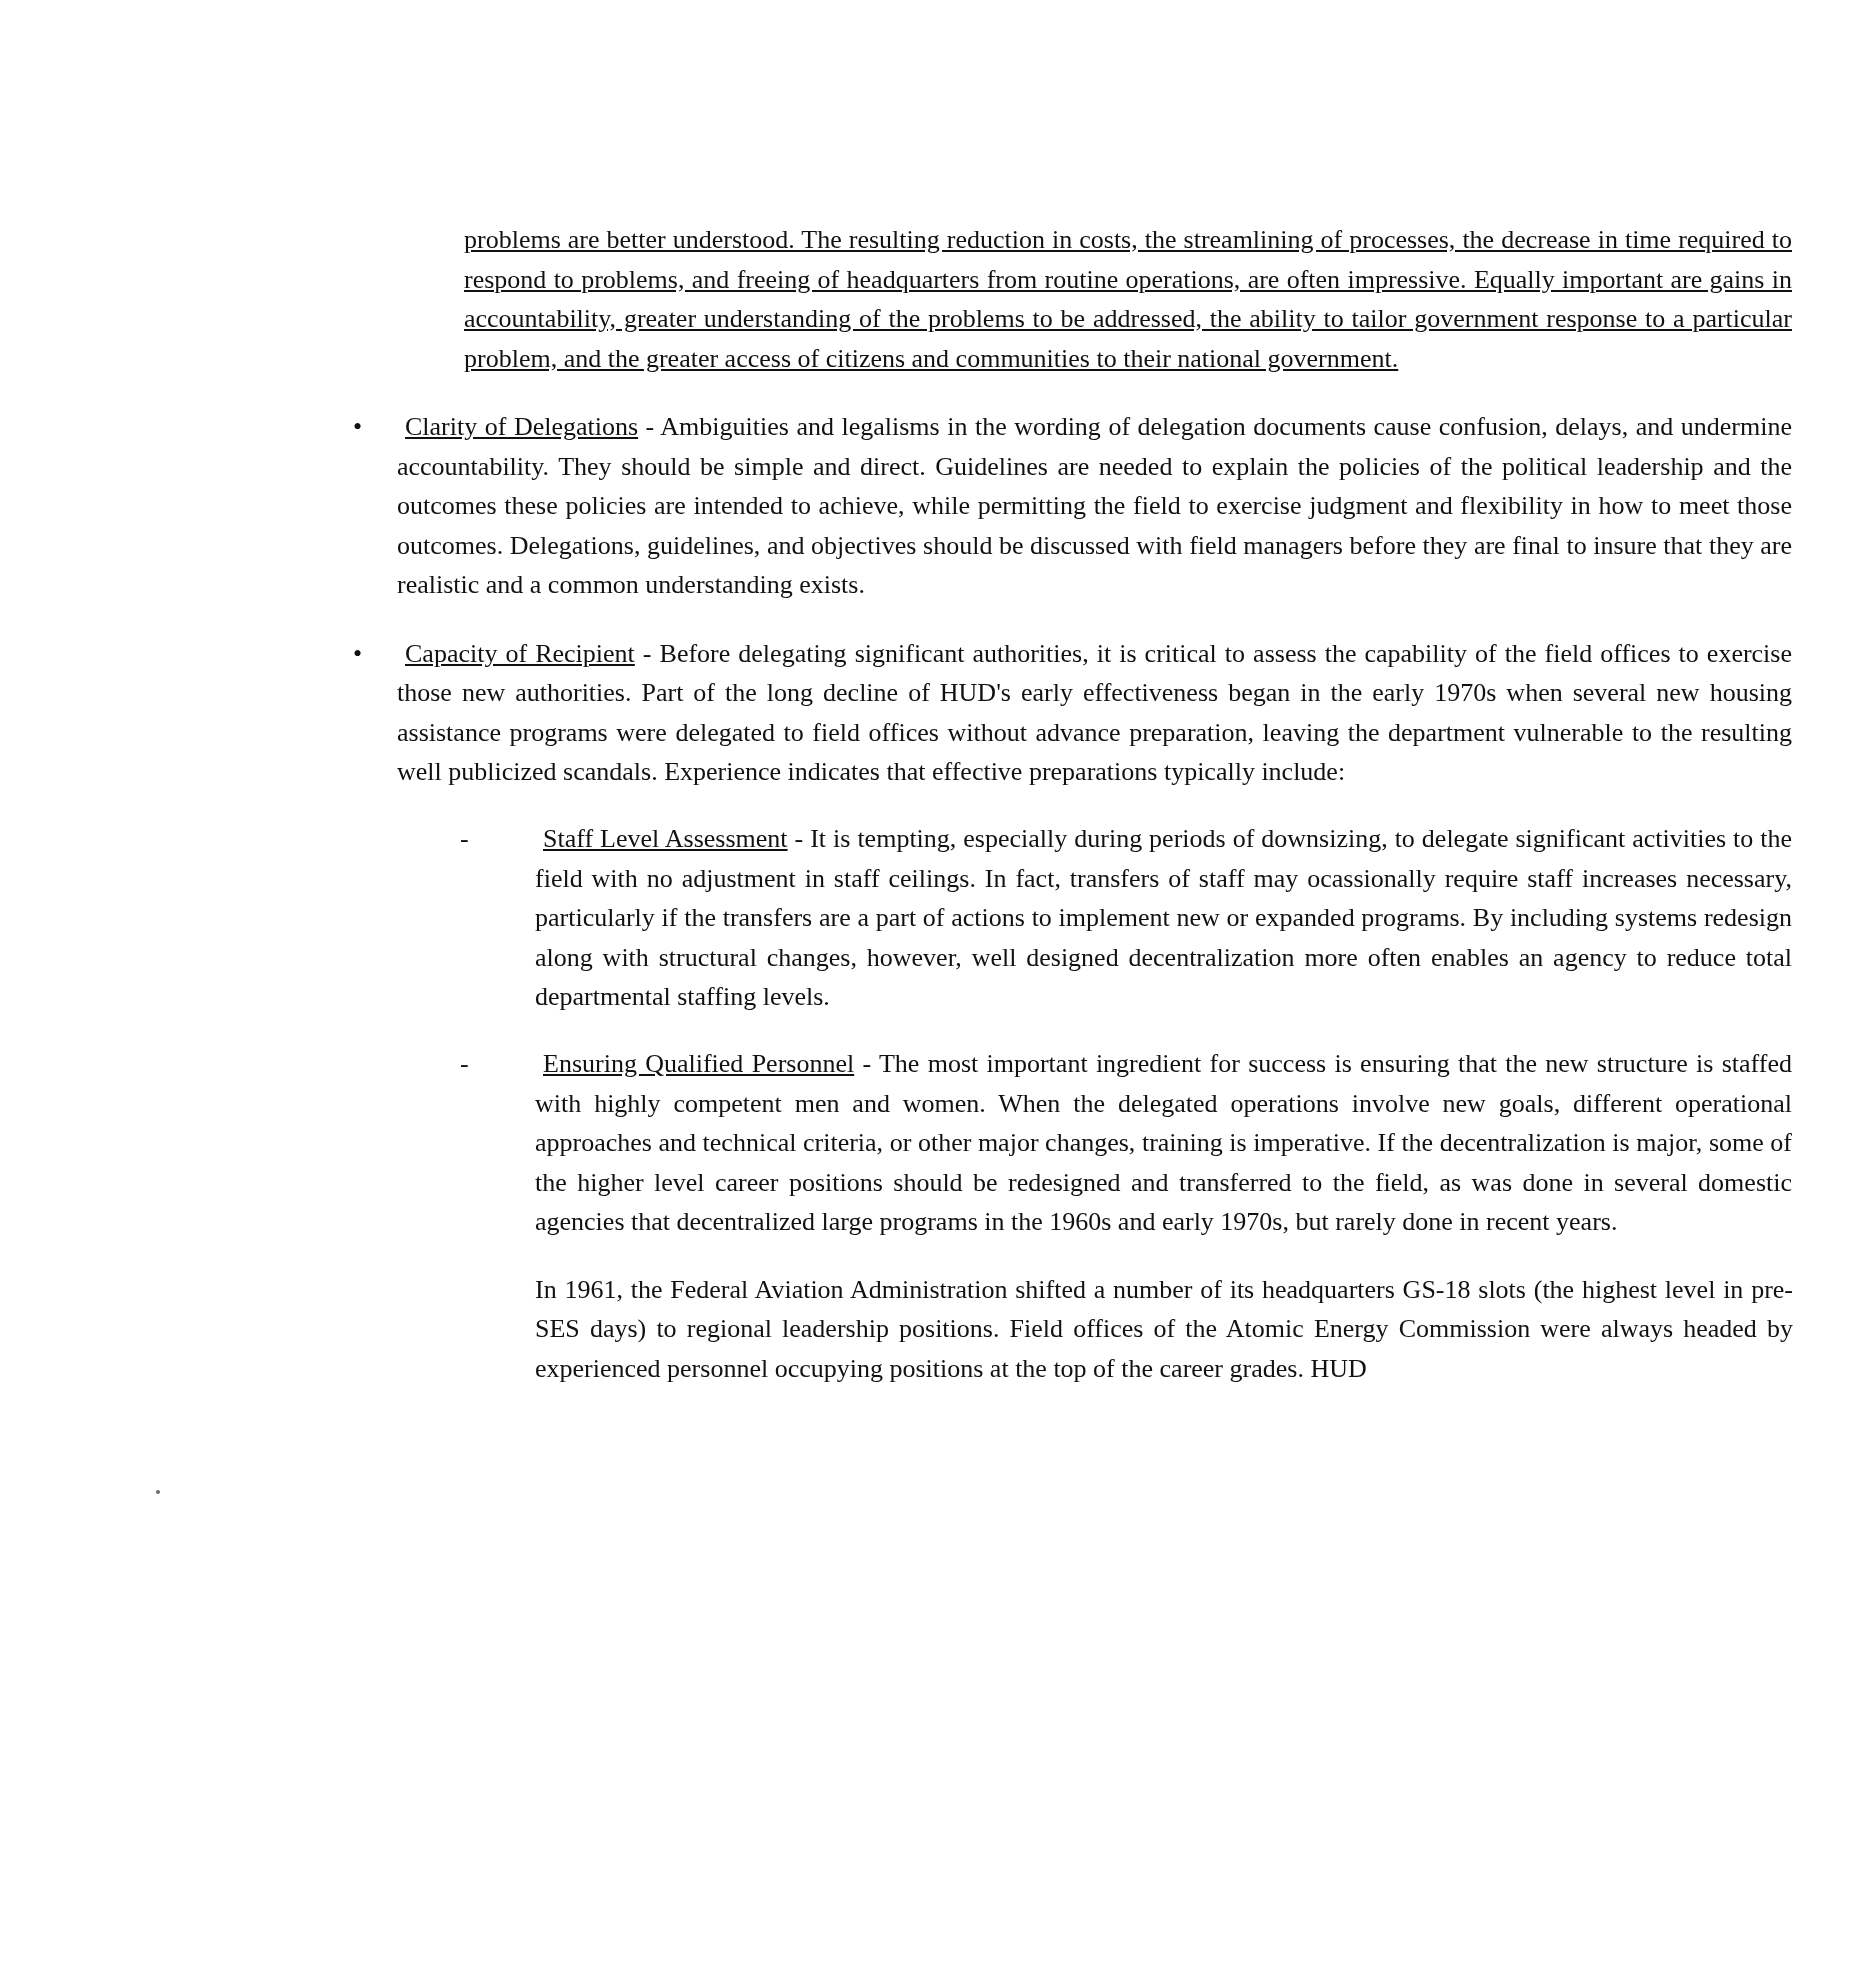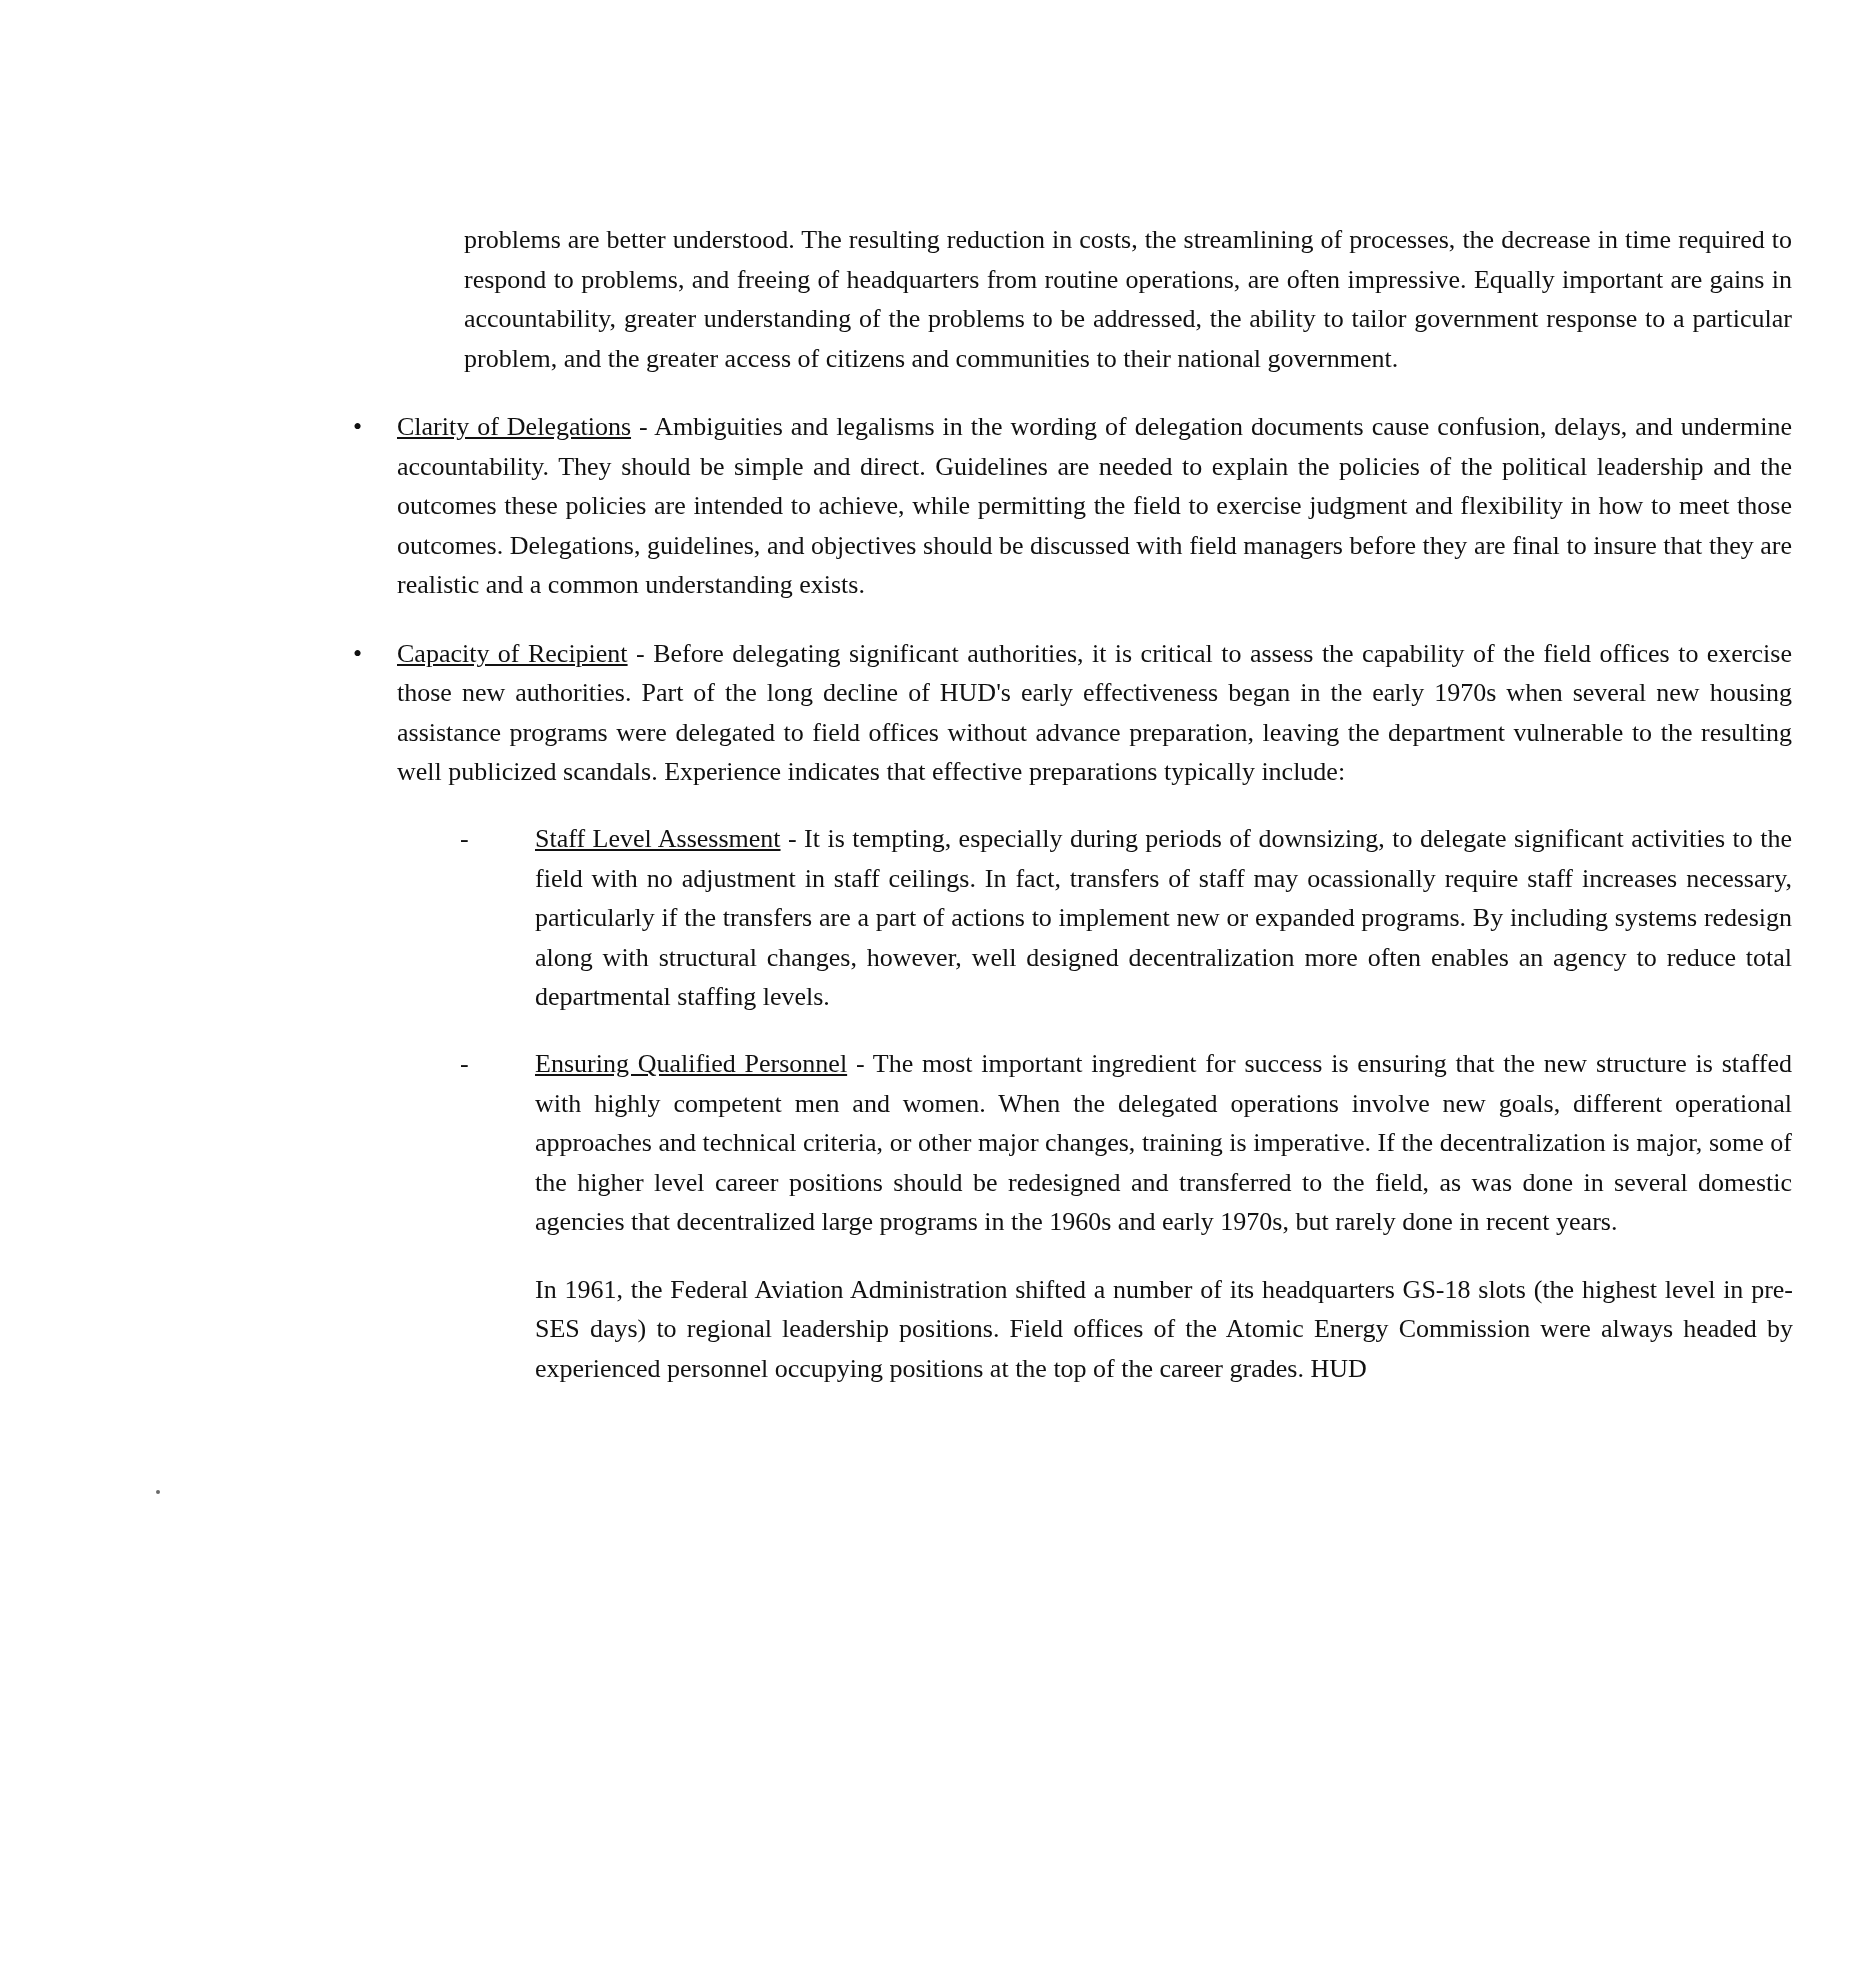--- a/index.html
+++ b/index.html
@@ -29,20 +29,21 @@
     font-size: 26px;
     line-height: 1.52;
     text-align: justify;
     text-justify: inter-word;
     margin: 0 0 0 0;
   }
   
   .block-indent {
     margin-left: 118px;
     width: 1328px;
+    text-decoration: underline;
   }
   .bullet-row {
     display: flex;
     margin-top: 29px;
   }
   .bullet-mark {
     width: 51px;
     flex: 0 0 51px;
     font-size: 26px;
     line-height: 1.52;
@@ -67,20 +68,21 @@
   .dash-body {
     flex: 1 1 auto;
   }
   .sub-para {
     margin-top: 28px;
     margin-left: 189px;
     width: 1258px;
   }
   u.term {
     text-decoration: underline;
+    margin-left: 8px;
   }
   .stray-mark {
     position: absolute;
     left: 156px;
     top: 1490px;
     width: 3.9px;
     height: 3.9px;
     background: #6b6b6b;
     border-radius: 50%;
   }

